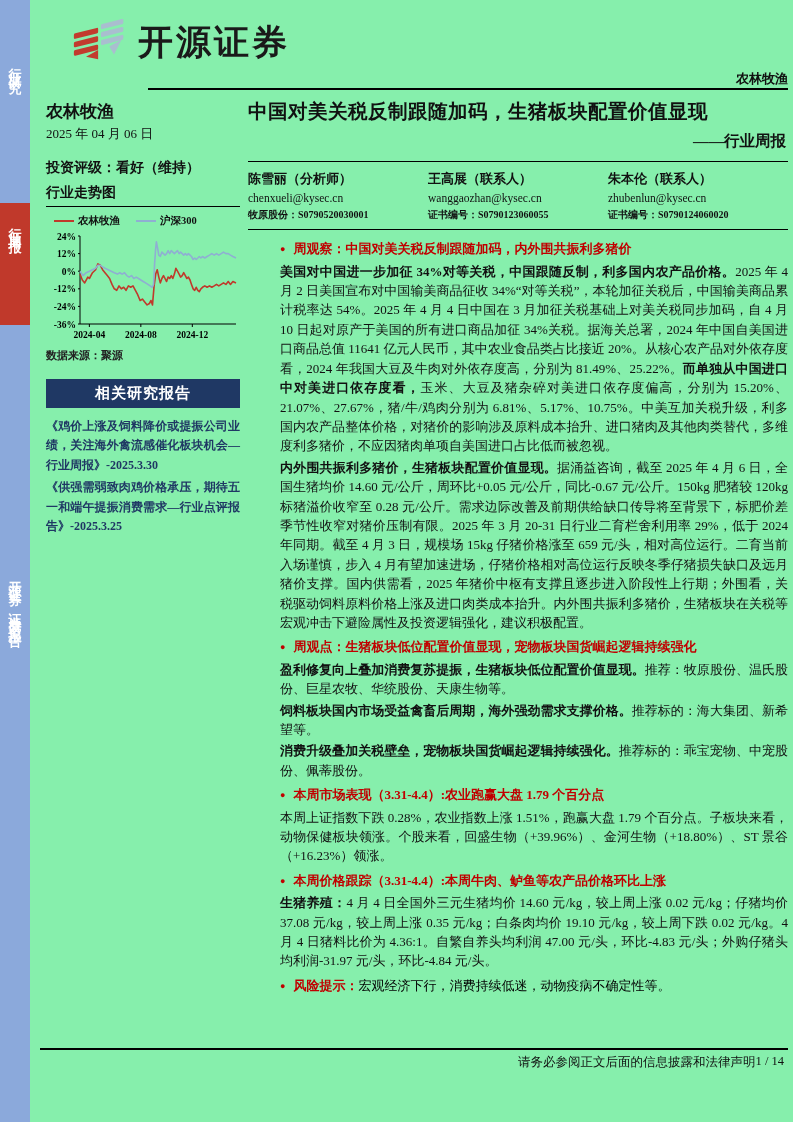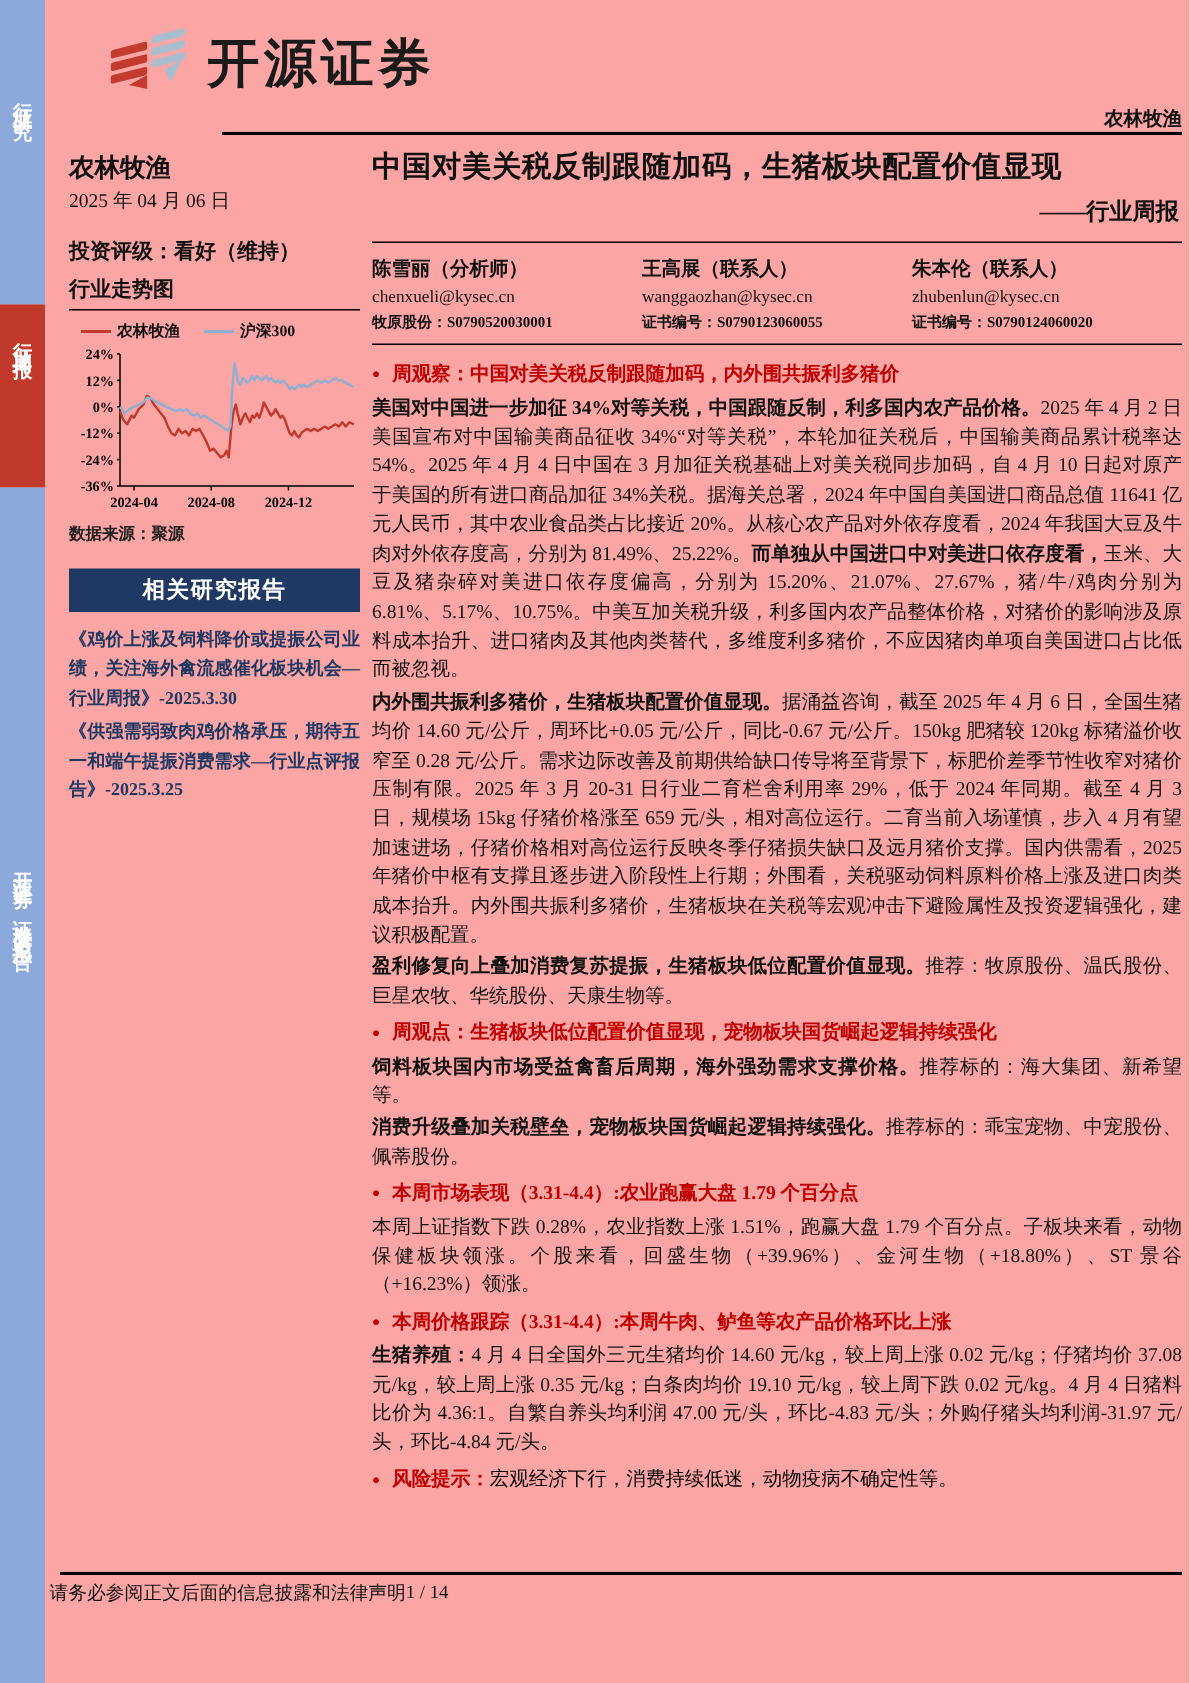--- a/index.html
+++ b/index.html
@@ -1,16 +1,16 @@
 <!DOCTYPE html>
 <html><head>
 <meta charset="utf-8">
 <style>
   html,body{margin:0;padding:0;background:#e8e8e8;}
-  .page{position:relative;width:793px;height:1122px;background:#fca5a5;overflow:hidden;
+  .page{position:relative;width:793px;height:1122px;background:#86efac;overflow:hidden;
         font-family:"Liberation Serif","DejaVu Serif",serif;color:#111;}
   
   .sidebar{position:absolute;left:0;top:0;width:30px;height:1122px;}
   .sb-sec{width:30px;display:flex;justify-content:center;box-sizing:border-box;}
   .sb-top{height:203px;background:#8BA9DB;padding-top:58px;}
   .sb-mid{height:122px;background:#C0392B;padding-top:15px;}
   .sb-bottom{height:797px;background:#8BA9DB;padding-top:246px;}
   .vtext{writing-mode:vertical-rl;text-orientation:upright;color:#fff;font-weight:bold;
          font-size:13px;letter-spacing:4px;line-height:1;}
   .sb-bottom .vtext span:first-child{margin-bottom:16px;}
@@ -40,31 +40,31 @@
   
   .rightcol{position:absolute;left:248px;top:98px;width:540px;}
   .title{font-size:19.5px;font-weight:bold;margin:0;line-height:1.45;letter-spacing:0.5px;}
   .subtitle{text-align:right;font-size:15.5px;font-weight:bold;margin-top:5px;padding-right:2px;}
   .analysts{margin-top:9px;border-top:1.5px solid #000;border-bottom:1.5px solid #000;
             display:flex;padding:8px 0 7px;}
   .analyst{width:33.33%;}
   .a-name{font-size:13px;font-weight:bold;margin-bottom:4px;}
   .a-email{font-size:11.5px;margin-bottom:4px;}
   .a-cert{font-size:10px;font-weight:600;}
-  .report-body{margin-top:9px;font-size:13px;line-height:19.4px;text-align:justify;}
+  .report-body{margin-top:9px;font-size:13px;line-height:19.4px;text-align:justify;margin-left:32px;}
   .block.para{margin:0 0 2px;}
   .block.heading{margin:5px 0 2px;color:#C00000;font-weight:bold;}
   .block.heading .n{color:#000;font-weight:400;}
   .bullet{color:#C00000;font-size:9px;margin-right:8px;vertical-align:1px;}
   .b{font-weight:bold;}
   .rb{color:#C00000;font-weight:bold;}
   
   .footer-rule{position:absolute;left:40px;top:1048px;width:748px;border-top:2px solid #000;}
-  .footer{position:absolute;left:33px;top:1054px;width:740px;display:flex;
-          justify-content:flex-start;font-size:12.5px;}
+  .footer{position:absolute;left:44px;top:1054px;width:740px;display:flex;
+          justify-content:flex-end;font-size:12.5px;}
 </style>
 </head>
 <body>
 
 <div class="page">
 
   <div class="sidebar">
     <div class="sb-sec sb-top">
       <span class="vtext">行业研究</span>
     </div>
@@ -161,22 +161,22 @@
         <div class="analyst">
           <div class="a-name">朱本伦（联系人）</div>
           <div class="a-email">zhubenlun@kysec.cn</div>
           <div class="a-cert">证书编号：S0790124060020</div>
         </div>
       </div>
     <div class="report-body">
         <div class="block heading"><span class="bullet">●</span><span class="rb">周观察：中国对美关税反制跟随加码，内外围共振利多猪价</span></div>
         <div class="block para"><span class="b">美国对中国进一步加征 34%对等关税，中国跟随反制，利多国内农产品价格。</span><span class="n">2025 年 4 月 2 日美国宣布对中国输美商品征收 34%“对等关税”，本轮加征关税后，中国输美商品累计税率达 54%。2025 年 4 月 4 日中国在 3 月加征关税基础上对美关税同步加码，自 4 月 10 日起对原产于美国的所有进口商品加征 34%关税。据海关总署，2024 年中国自美国进口商品总值 11641 亿元人民币，其中农业食品类占比接近 20%。从核心农产品对外依存度看，2024 年我国大豆及牛肉对外依存度高，分别为 81.49%、25.22%。</span><span class="b">而单独从中国进口中对美进口依存度看，</span><span class="n">玉米、大豆及猪杂碎对美进口依存度偏高，分别为 15.20%、21.07%、27.67%，猪/牛/鸡肉分别为 6.81%、5.17%、10.75%。中美互加关税升级，利多国内农产品整体价格，对猪价的影响涉及原料成本抬升、进口猪肉及其他肉类替代，多维度利多猪价，不应因猪肉单项自美国进口占比低而被忽视。</span></div>
         <div class="block para"><span class="b">内外围共振利多猪价，生猪板块配置价值显现。</span><span class="n">据涌益咨询，截至 2025 年 4 月 6 日，全国生猪均价 14.60 元/公斤，周环比+0.05 元/公斤，同比-0.67 元/公斤。150kg 肥猪较 120kg 标猪溢价收窄至 0.28 元/公斤。需求边际改善及前期供给缺口传导将至背景下，标肥价差季节性收窄对猪价压制有限。2025 年 3 月 20-31 日行业二育栏舍利用率 29%，低于 2024 年同期。截至 4 月 3 日，规模场 15kg 仔猪价格涨至 659 元/头，相对高位运行。二育当前入场谨慎，步入 4 月有望加速进场，仔猪价格相对高位运行反映冬季仔猪损失缺口及远月猪价支撑。国内供需看，2025 年猪价中枢有支撑且逐步进入阶段性上行期；外围看，关税驱动饲料原料价格上涨及进口肉类成本抬升。内外围共振利多猪价，生猪板块在关税等宏观冲击下避险属性及投资逻辑强化，建议积极配置。</span></div>
+        <div class="block heading"><span class="bullet">●</span><span class="rb">周观点：生猪板块低位配置价值显现，宠物板块国货崛起逻辑持续强化</span></div>
         <div class="block para"><span class="b">盈利修复向上叠加消费复苏提振，生猪板块低位配置价值显现。</span><span class="n">推荐：牧原股份、温氏股份、巨星农牧、华统股份、天康生物等。</span></div>
-        <div class="block heading"><span class="bullet">●</span><span class="rb">周观点：生猪板块低位配置价值显现，宠物板块国货崛起逻辑持续强化</span></div>
         <div class="block para"><span class="b">饲料板块国内市场受益禽畜后周期，海外强劲需求支撑价格。</span><span class="n">推荐标的：海大集团、新希望等。</span></div>
         <div class="block para"><span class="b">消费升级叠加关税壁垒，宠物板块国货崛起逻辑持续强化。</span><span class="n">推荐标的：乖宝宠物、中宠股份、佩蒂股份。</span></div>
         <div class="block heading"><span class="bullet">●</span><span class="rb">本周市场表现（3.31-4.4）:农业跑赢大盘 1.79 个百分点</span></div>
         <div class="block para"><span class="n">本周上证指数下跌 0.28%，农业指数上涨 1.51%，跑赢大盘 1.79 个百分点。子板块来看，动物保健板块领涨。个股来看，回盛生物（+39.96%）、金河生物（+18.80%）、ST 景谷（+16.23%）领涨。</span></div>
         <div class="block heading"><span class="bullet">●</span><span class="rb">本周价格跟踪（3.31-4.4）:本周牛肉、鲈鱼等农产品价格环比上涨</span></div>
         <div class="block para"><span class="b">生猪养殖：</span><span class="n">4 月 4 日全国外三元生猪均价 14.60 元/kg，较上周上涨 0.02 元/kg；仔猪均价 37.08 元/kg，较上周上涨 0.35 元/kg；白条肉均价 19.10 元/kg，较上周下跌 0.02 元/kg。4 月 4 日猪料比价为 4.36:1。自繁自养头均利润 47.00 元/头，环比-4.83 元/头；外购仔猪头均利润-31.97 元/头，环比-4.84 元/头。</span></div>
         <div class="block heading"><span class="bullet">●</span><span class="rb">风险提示：</span><span class="n">宏观经济下行，消费持续低迷，动物疫病不确定性等。</span></div>
       </div>
   </div>
 

